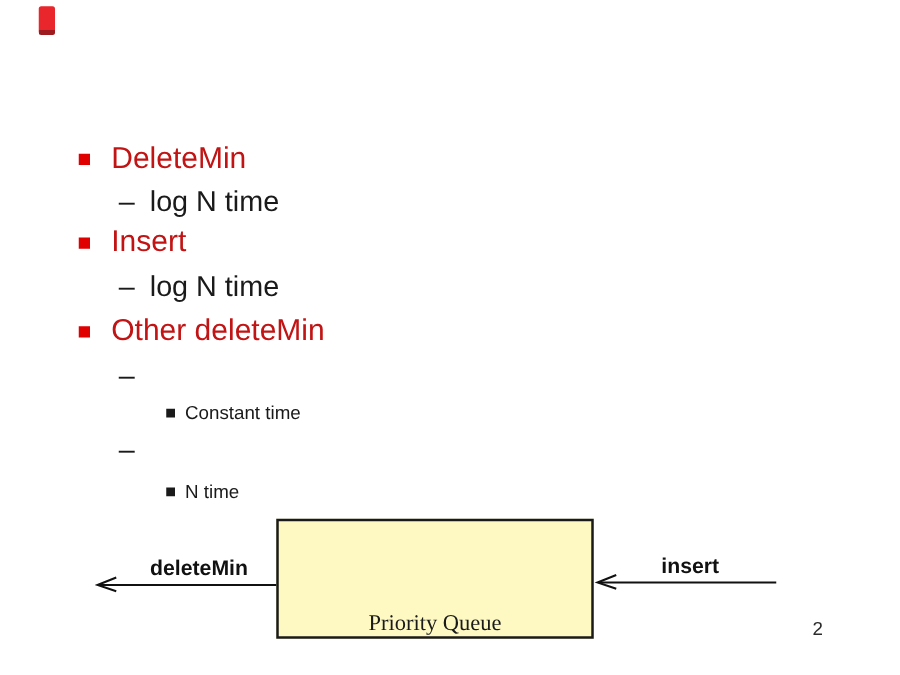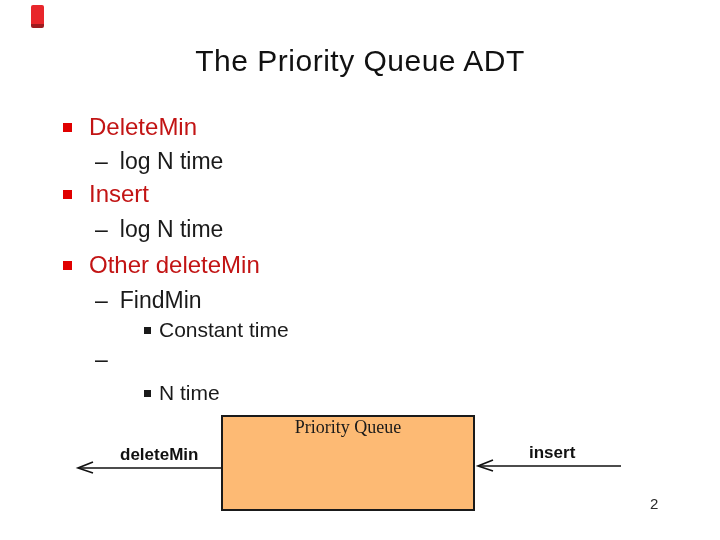--- a/index.html
+++ b/index.html
@@ -33,41 +33,41 @@
     letter-spacing: 0.5px;
   }
   .row {
     position: absolute;
     display: flex;
     align-items: center;
     white-space: nowrap;
   }
   .lvl1 { left: 63px; height: 26px; gap: 17px; font-size: 24px; color: #c21414; }
   .lvl2 { left: 95px; height: 26px; gap: 12px; font-size: 23px; color: #1a1a1a; }
-  .lvl3 { left: 144px; height: 20px; gap: 8px;  font-size: 21px; color: #1a1a1a; justify-content: center; }
+  .lvl3 { left: 133px; height: 20px; gap: 8px;  font-size: 15px; color: #1a1a1a; justify-content: center; }
   .sq1 {
     width: 9px; height: 9px;
     background: #e00000;
     flex: 0 0 auto;
   }
   .sq3 {
     width: 7px; height: 7px;
     background: #1a1a1a;
     flex: 0 0 auto;
   }
   .dash { color: #1a1a1a; }
   .pq-box {
     position: absolute;
     left: 221px; top: 415px;
     width: 254px; height: 96px;
     border: 2px solid #1a1a1a;
     box-sizing: border-box;
-    background: #fdba74;
+    background: #fef9c3;
     display: flex;
-    align-items: flex-start;
+    align-items: flex-end;
     justify-content: center;
   }
   .pq-box-label {
     font-family: "Liberation Serif", serif;
     font-size: 18px;
     color: #1a1a1a;
   }
   .arrow-svg { position: absolute; }
   .arrow-label {
     position: absolute;
@@ -84,21 +84,20 @@
     color: #2b2b2b;
   }
 </style>
 </head>
 <body>
 
 <div class="slide">
 
   <div class="red-tab"></div>
 
-  <div class="title">The Priority Queue ADT</div>
 
   <div class="row lvl1" style="top:114px">
     <span class="sq1"></span>
     <span>DeleteMin</span>
   </div>
   <div class="row lvl2" style="top:148px">
     <span class="dash">–</span>
     <span>log N time</span>
   </div>
   <div class="row lvl1" style="top:181px">
@@ -108,21 +107,20 @@
   <div class="row lvl2" style="top:216px">
     <span class="dash">–</span>
     <span>log N time</span>
   </div>
   <div class="row lvl1" style="top:252px">
     <span class="sq1"></span>
     <span>Other deleteMin</span>
   </div>
   <div class="row lvl2" style="top:287px">
     <span class="dash">–</span>
-    <span>FindMin</span>
   </div>
   <div class="row lvl3" style="top:320px">
     <span class="sq3"></span>
     <span>Constant time</span>
   </div>
   <div class="row lvl2" style="top:346px">
     <span class="dash">–</span>
   </div>
   <div class="row lvl3" style="top:383px">
     <span class="sq3"></span>

